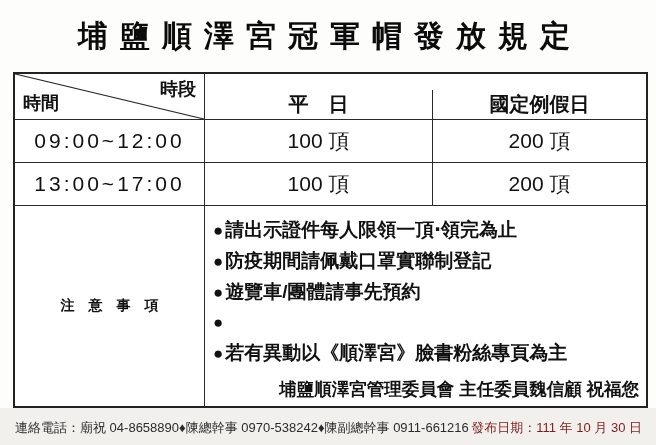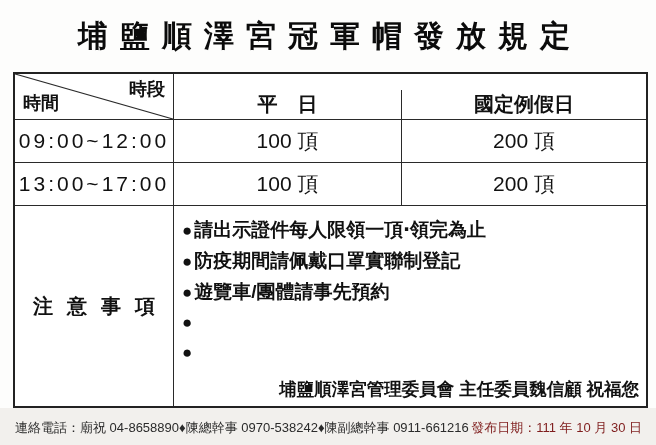--- a/index.html
+++ b/index.html
@@ -21,36 +21,36 @@
   }
   .notice-table{
     position:absolute;left:13px;top:72px;
     width:631px;height:332px;
     border:2px solid #222;
     display:flex;flex-direction:column;
     background:#fff;
   }
   .t-row{display:flex;border-bottom:1.5px solid #2a2a2a;}
   .t-row:last-child{border-bottom:none;}
-  .c1{width:159px;border-right:1.5px solid #2a2a2a;box-sizing:border-box;text-align:right;}
+  .c1{width:190px;border-right:1.5px solid #2a2a2a;box-sizing:border-box;text-align:right;}
   .c2{width:228px;border-right:1.5px solid #2a2a2a;box-sizing:border-box;}
   .c3{flex:1;box-sizing:border-box;}
   .hdr{height:45px;}
   .hdr .cell{display:flex;align-items:center;justify-content:center;font-size:20px;font-weight:700;margin-top:16px;}
   .corner{position:relative;overflow:hidden;}
   .corner svg{position:absolute;inset:0;width:100%;height:100%;}
   .corner .lbl-left{position:absolute;left:8px;bottom:4px;font-size:18px;font-weight:700;}
   .corner .lbl-right{position:absolute;right:8px;top:3px;font-size:18px;font-weight:700;}
   .time-row{height:42px;}
   .time-row .cell{display:flex;align-items:center;justify-content:center;font-size:21px;}
   .time-row .time{letter-spacing:3px;font-weight:500;}
   .notes-row{flex:1;}
   .notes-label{
     display:flex;align-items:center;justify-content:center;
-    font-size:20px;font-weight:700;letter-spacing:14px;text-indent:14px;
+    font-size:14px;font-weight:700;letter-spacing:14px;text-indent:14px;
   }
   .notes-body{position:relative;padding:9px 6px 4px 8px;}
   .note-line{
     display:flex;align-items:baseline;
     font-size:19px;font-weight:700;
     line-height:30px;white-space:nowrap;
   }
   .note-line .bullet{margin-right:2px;font-size:17px;}
   .signature{
     position:absolute;right:7px;bottom:5px;
@@ -115,20 +115,21 @@
         </div>
         <div class="note-line">
           <span class="bullet">●</span>
           <span>遊覽車/團體請事先預約</span>
         </div>
         <div class="note-line">
           <span class="bullet">●</span>
         </div>
         <div class="note-line">
           <span class="bullet">●</span>
+          <span>若有異動以《順澤宮》臉書粉絲專頁為主</span>
         </div>
         <div class="signature">埔鹽順澤宮管理委員會 主任委員魏信顧 祝福您</div>
       </div>
     </div>
 
   </div>
 
   <div class="footer">
     <span class="contact">連絡電話：廟祝 04-8658890♦陳總幹事 0970-538242♦陳副總幹事 0911-661216</span>
     <span class="pubdate">發布日期：111 年 10 月 30 日</span>

